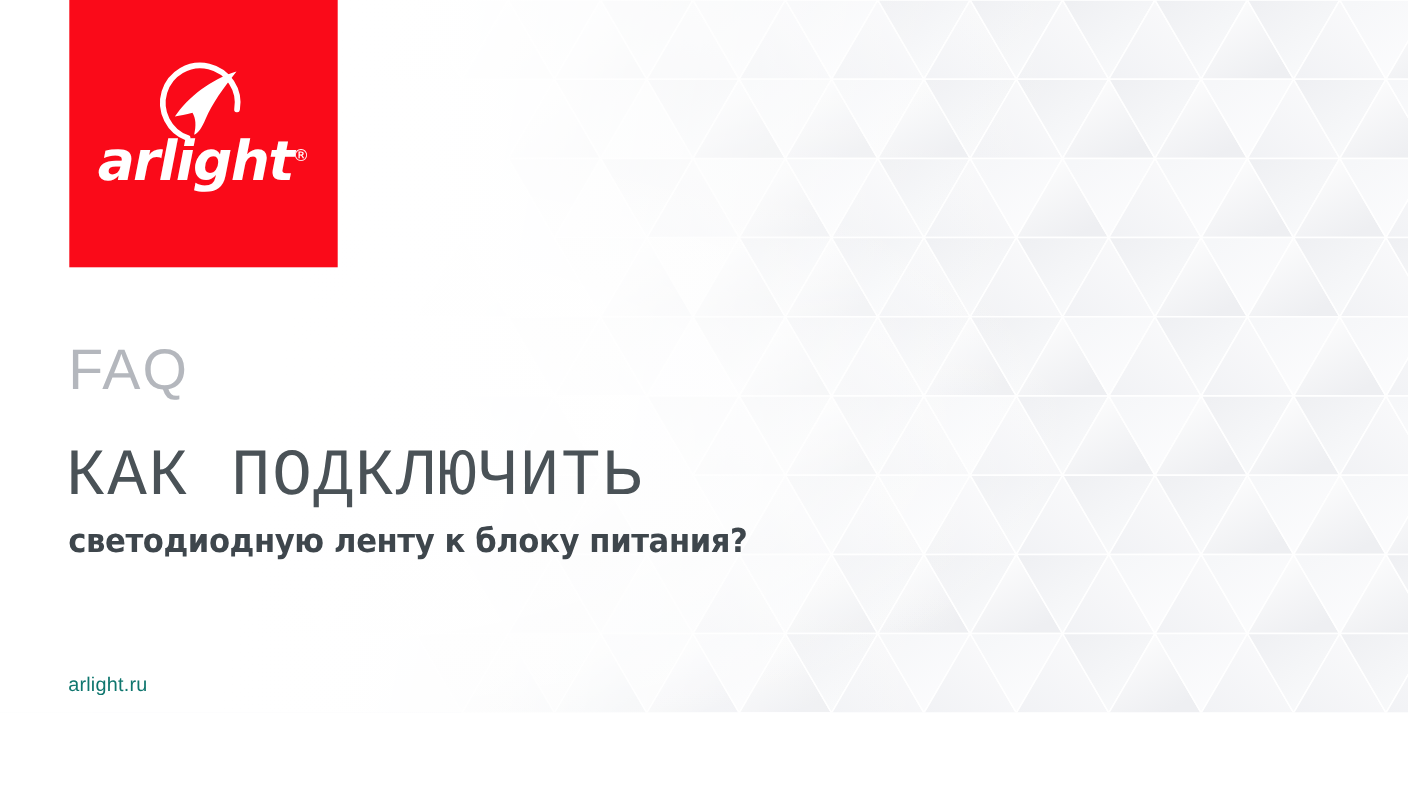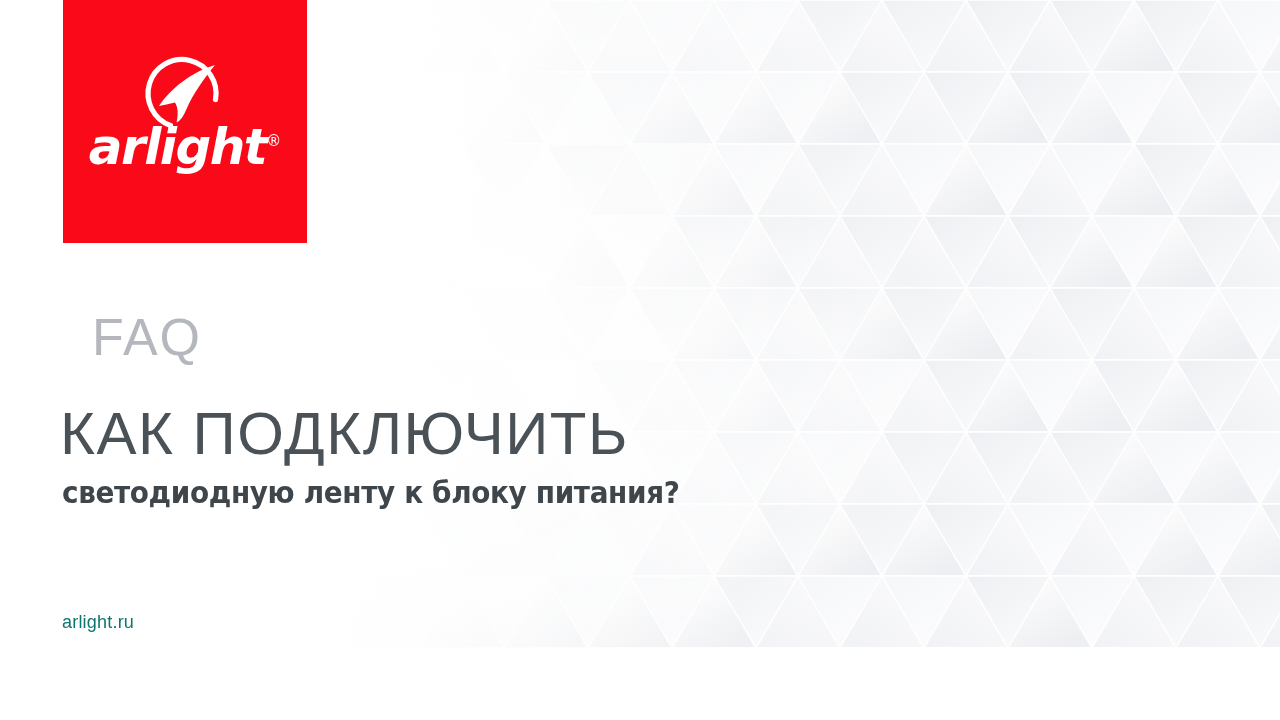--- a/index.html
+++ b/index.html
@@ -105,28 +105,27 @@
     position: absolute;
     left: 62px;
     top: 311px;
     font-family: "Liberation Sans", sans-serif;
     font-weight: 300;
     font-size: 52px;
     line-height: 1;
     letter-spacing: 2px;
     color: #b4b7bd;
     white-space: nowrap;
-    margin-left: 30px;
   }
 
   .headline {
     position: absolute;
     left: 60px;
     top: 404px;
-    font-family: Liberation Sans, sans-serif;
+    font-family: Liberation Mono, monospace;
     font-weight: 300;
     font-size: 60px;
     line-height: 1;
     letter-spacing: 1.5px;
     color: #4a5257;
     white-space: nowrap;
   }
 
   .subhead {
     position: absolute;

